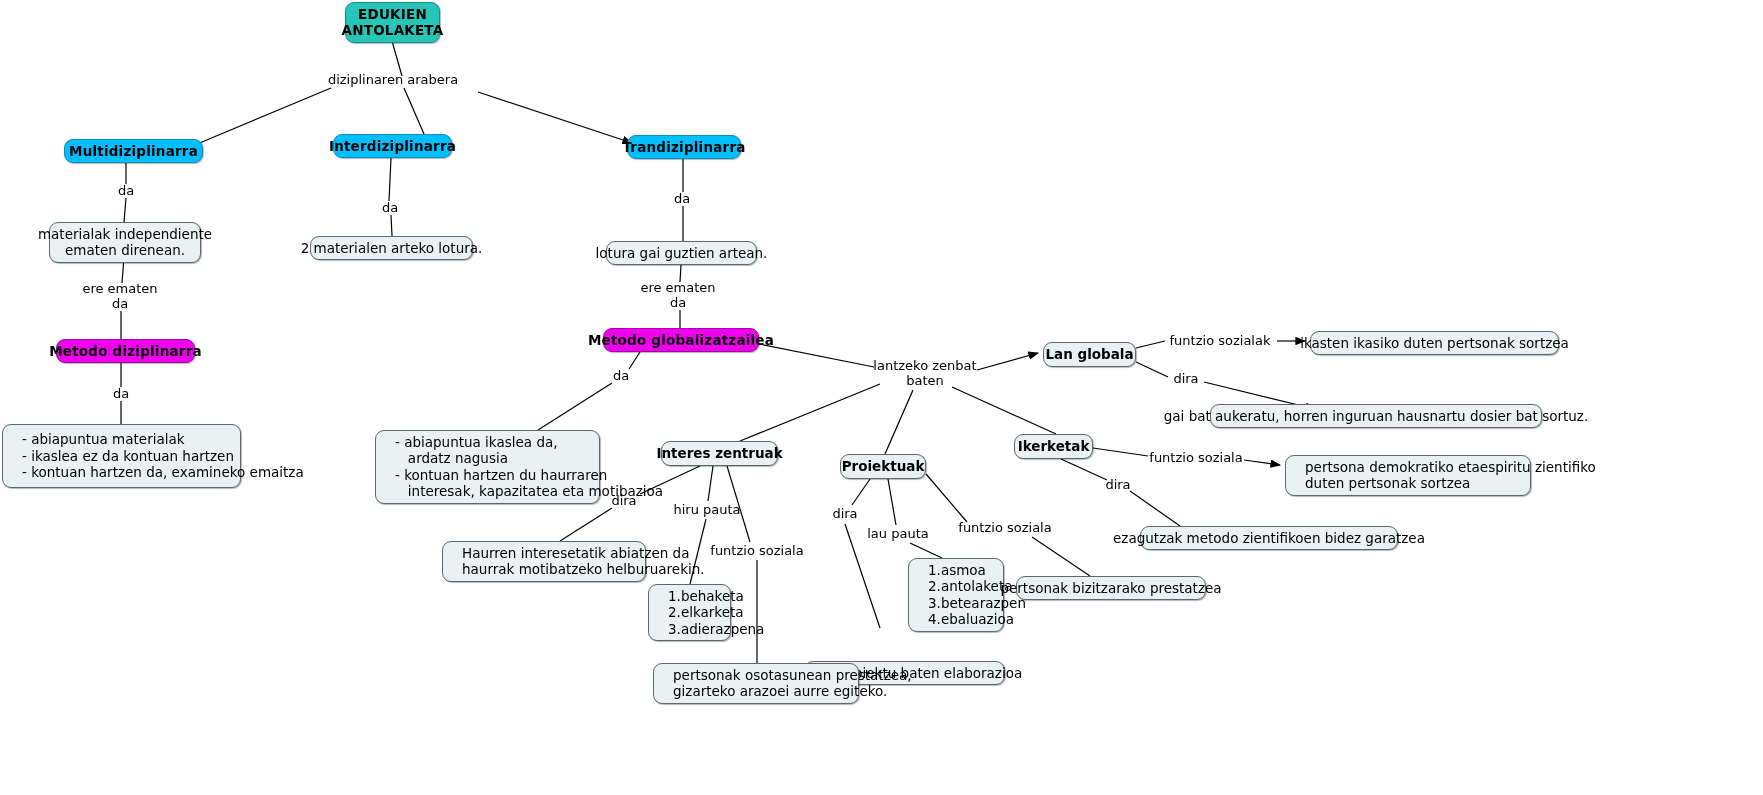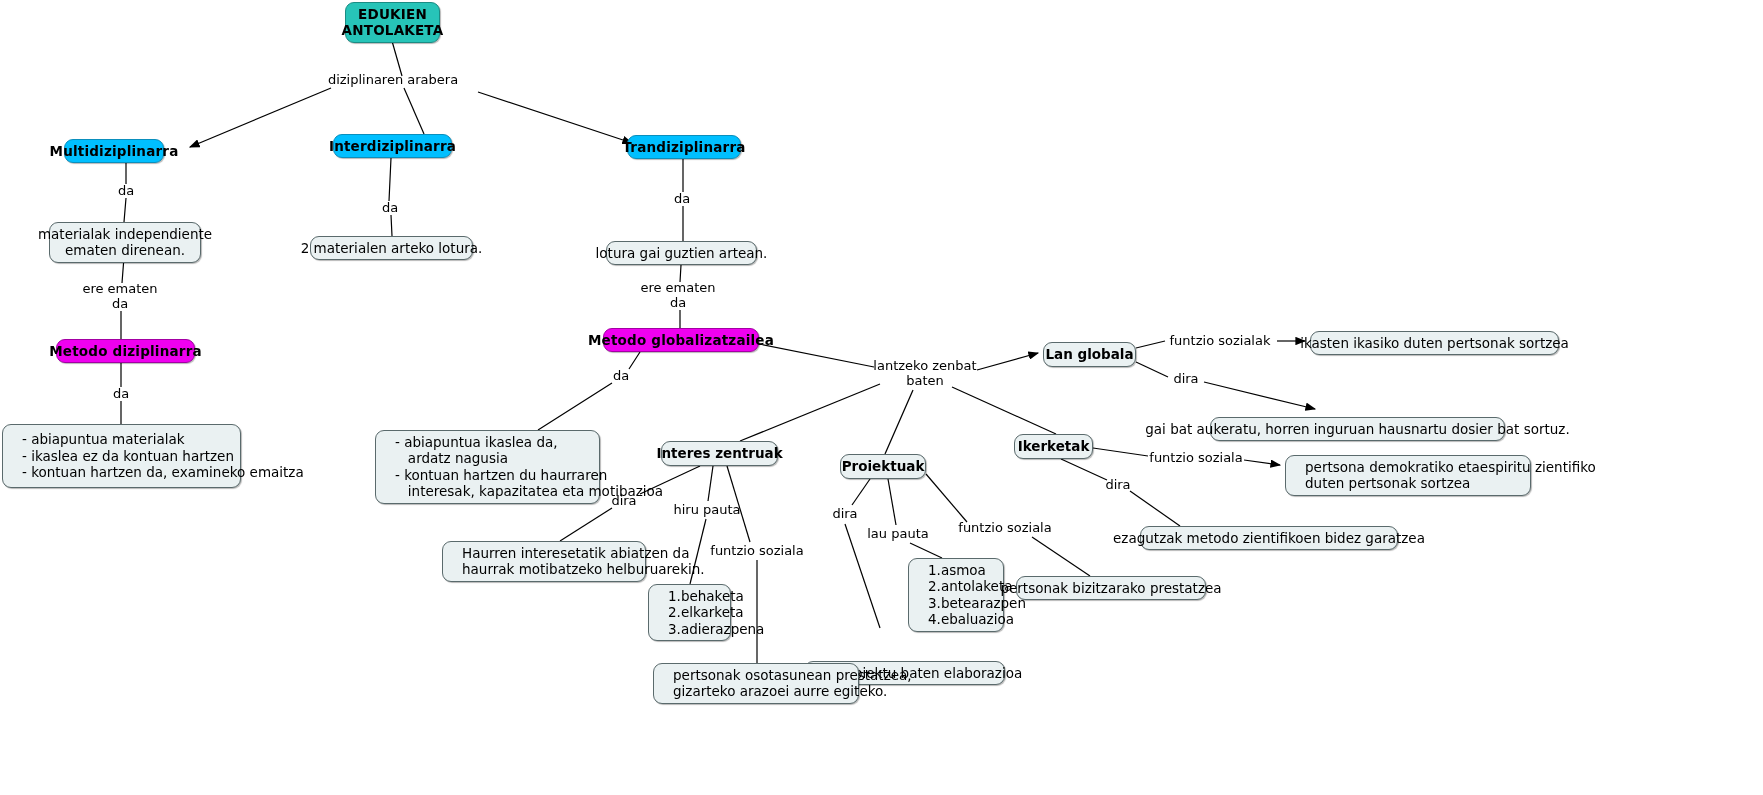--- a/index.html
+++ b/index.html
@@ -131,39 +131,39 @@
         <path d="M 888,479 L 896,525"></path>
         <path d="M 910,543 L 942,558"></path>
         <path d="M 926,474 L 967,522"></path>
         <path d="M 1032,537 L 1090,576"></path>
       </g>
   </svg>
 
   <div id="node-layer">
       <div class="node root" style="left: 345px; top: 2px; width: 95px; min-height: 38px;"><span>EDUKIEN
 ANTOLAKETA</span></div>
-      <div class="node blue" style="left: 64px; top: 139px; width: 100px; min-height: 24px; align-items: center;"><span>Multidiziplinarra</span></div>
+      <div class="node blue" style="left: 64px; top: 139px; width: 139px; min-height: 24px; align-items: center;"><span>Multidiziplinarra</span></div>
       <div class="node blue" style="left: 333px; top: 134px; width: 119px; min-height: 24px;"><span>Interdiziplinarra</span></div>
       <div class="node blue" style="left: 627px; top: 135px; width: 114px; min-height: 24px;"><span>Trandiziplinarra</span></div>
       <div class="node plain" style="left: 49px; top: 222px; width: 152px; min-height: 35px;"><span>materialak independiente
 ematen direnean.</span></div>
       <div class="node plain" style="left: 310px; top: 236px; width: 163px; min-height: 24px;"><span>2 materialen arteko lotura.</span></div>
       <div class="node plain" style="left: 606px; top: 241px; width: 151px; min-height: 24px;"><span>lotura gai guztien artean.</span></div>
       <div class="node magenta" style="left: 56px; top: 339px; width: 139px; min-height: 24px;"><span>Metodo diziplinarra</span></div>
       <div class="node magenta" style="left: 603px; top: 328px; width: 156px; min-height: 24px;"><span>Metodo globalizatzailea</span></div>
       <div class="node plain left" style="left: 2px; top: 424px; width: 239px; min-height: 64px;"><span>- abiapuntua materialak
 - ikaslea ez da kontuan hartzen
 - kontuan hartzen da, examineko emaitza</span></div>
       <div class="node plain left" style="left: 375px; top: 430px; width: 225px; min-height: 62px;"><span>- abiapuntua ikaslea da,
    ardatz nagusia
 - kontuan hartzen du haurraren
    interesak, kapazitatea eta motibazioa</span></div>
       <div class="node plainbold" style="left: 1043px; top: 342px; width: 93px; min-height: 25px;"><span>Lan globala</span></div>
       <div class="node plain" style="left: 1310px; top: 331px; width: 249px; min-height: 24px;"><span>ikasten ikasiko duten pertsonak sortzea</span></div>
-      <div class="node plain" style="left: 1210px; top: 417px; width: 295px; min-height: 24px;"><span>gai bat aukeratu, horren inguruan hausnartu dosier bat sortuz.</span></div>
+      <div class="node plain" style="left: 1210px; top: 404px; width: 332px; min-height: 24px;"><span>gai bat aukeratu, horren inguruan hausnartu dosier bat sortuz.</span></div>
       <div class="node plainbold" style="left: 1014px; top: 434px; width: 79px; min-height: 25px;"><span>Ikerketak</span></div>
       <div class="node plainbold" style="left: 661px; top: 441px; width: 117px; min-height: 25px;"><span>Interes zentruak</span></div>
       <div class="node plainbold" style="left: 840px; top: 454px; width: 86px; min-height: 25px;"><span>Proiektuak</span></div>
       <div class="node plain left" style="left: 1285px; top: 455px; width: 246px; min-height: 36px;"><span>pertsona demokratiko etaespiritu zientifiko
 duten pertsonak sortzea</span></div>
       <div class="node plain" style="left: 1140px; top: 526px; width: 258px; min-height: 24px;"><span>ezagutzak metodo zientifikoen bidez garatzea</span></div>
       <div class="node plain left" style="left: 442px; top: 541px; width: 204px; min-height: 36px;"><span>Haurren interesetatik abiatzen da
 haurrak motibatzeko helburuarekin.</span></div>
       <div class="node plain left" style="left: 648px; top: 584px; width: 83px; min-height: 50px;"><span>1.behaketa
 2.elkarketa

